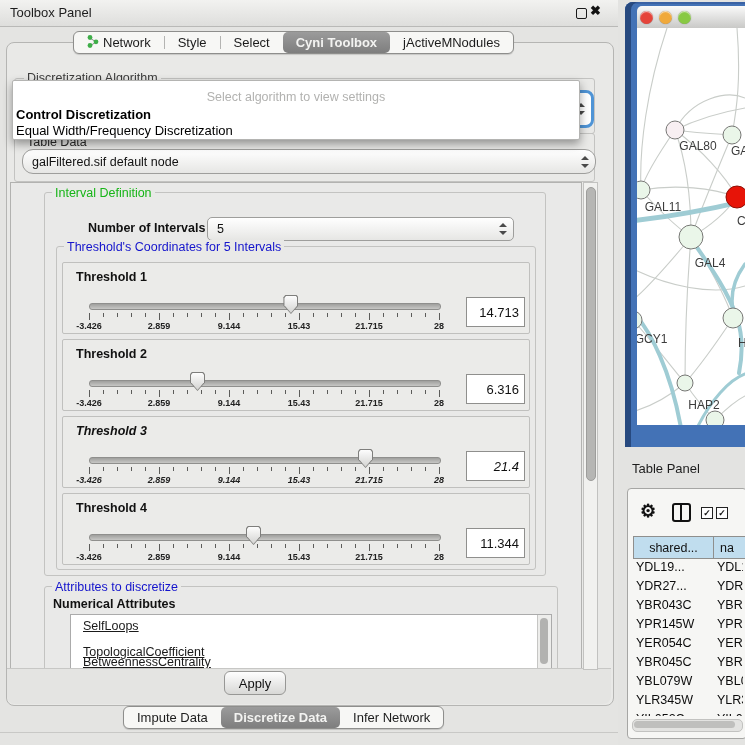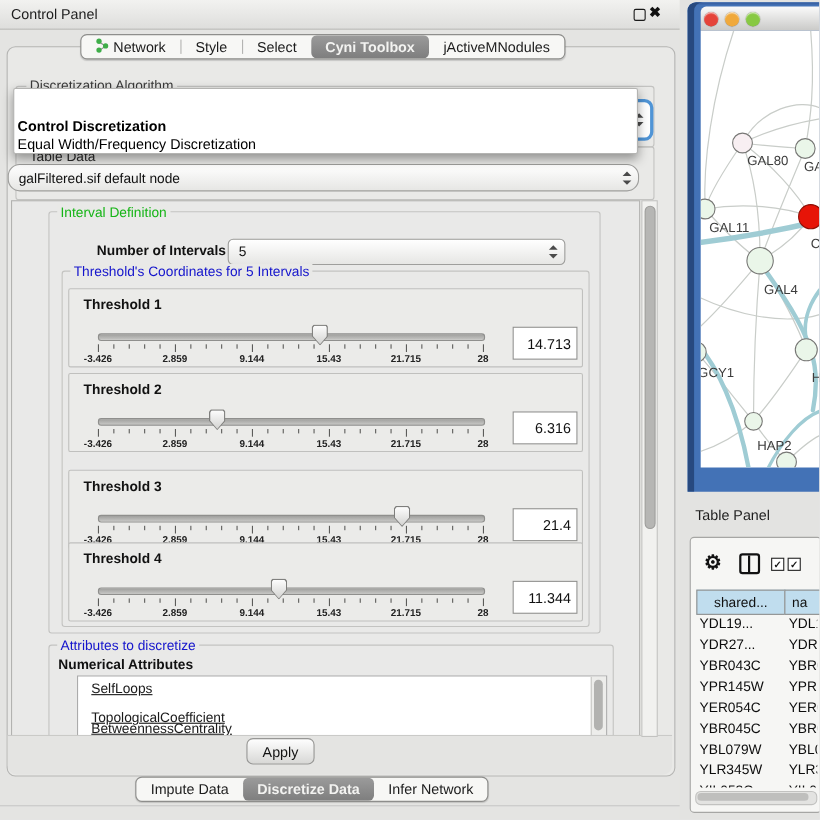--- a/index.html
+++ b/index.html
@@ -81,36 +81,36 @@
   .rows .c2{position:absolute;left:88px;top:2px;white-space:nowrap;}
   .hsb{left:632px;top:719px;width:109px;height:11px;background:#e3e3e1;border:1px solid #c2c2c0;border-radius:5px;}
   .hsb .th{position:absolute;left:1px;top:1px;width:101px;height:7px;background:#bfbfbd;border-radius:4px;}
 </style>
 </head>
 <body>
 
 <div id="stage">
 
   <div class="abs titlebar">
-    <span class="t">Control Panel</span>
+    <span class="t">Toolbox Panel</span>
     <span class="float-ico"></span>
     <span class="close-ico">✖</span>
   </div>
 
   <div class="abs outerbox"></div>
 
   <div class="groupbox" style="left:14px;top:78px;width:579px;height:54px;"></div>
   <div class="grouplabel" style="left:24px;top:71px;color:#3b3b3b;">Discretization Algorithm</div>
   <div class="abs focuscombo">
       <span class="stepper"></span>
     </div>
 
   <div class="groupbox" style="left:14px;top:133px;width:579px;height:47px;"></div>
   <div class="grouplabel" style="left:24px;top:135px;color:#2a2a2a;">Table Data</div>
-  <div class="combo" style="left:7px;top:149px;width:563px;height:23px;border-radius:11px;">
+  <div class="combo" style="left:22px;top:149px;width:563px;height:23px;border-radius:11px;">
     <span>galFiltered.sif default node</span>
     <span class="stepper"></span>
   </div>
 
   <div class="abs viewport"></div>
 
   <div class="groupbox" style="left:44px;top:192px;width:500px;height:382px;"></div>
   <div class="grouplabel" style="left:52px;top:186px;color:#17b517;">Interval Definition</div>
 
   <div class="grouplabel" style="left:85px;top:221px;font-weight:700;background:transparent;color:#111;">Number of Intervals</div>
@@ -138,20 +138,21 @@
   </div>
 
   <div class="abs applystrip"></div>
   <div class="btn" style="left:224px;top:671px;width:60px;height:22px;">Apply</div>
 
   <div class="abs vsb">
       <div class="th"></div>
     </div>
 
   <div class="abs popup">
+    <div class="hint">Select algorithm to view settings</div>
     <div class="o1">Control Discretization</div>
     <div class="o2">Equal Width/Frequency Discretization</div>
   </div>
 
   <div class="seg" style="left:73px;top:31px;" id="top-tabs">
       <div class="s">
         <span><svg width="12" height="15" viewBox="0 0 12 15">
             <line x1="3" y1="4" x2="9" y2="8" stroke="#8a8a8a"></line>
             <line x1="3" y1="12" x2="9" y2="8" stroke="#8a8a8a"></line>
             <circle cx="3" cy="3.5" r="2.4" fill="#3fae49"></circle>
@@ -366,21 +367,21 @@
       <div class="tlab" style="left: 96px;">2.859</div>
       <div class="tlab" style="left: 166px;">9.144</div>
       <div class="tlab" style="left: 236px;">15.43</div>
       <div class="tlab" style="left: 306px;">21.715</div>
       <div class="tlab" style="left: 376px;">28</div>
       <div class="thumb-o" style="left: 127px;">
         <div class="thumb-i"></div>
       </div>
       <div class="valbox">6.316</div>
     </div>
-    <div class="thrbox" style="top: 427px;">
+    <div class="thrbox" style="top: 416px; font-style: italic;">
       <div class="tl">Threshold 3</div>
       <div class="track"></div>
       <div class="tick maj" style="left: 26px;"></div>
       <div class="tick min" style="left: 40px;"></div>
       <div class="tick min" style="left: 54px;"></div>
       <div class="tick min" style="left: 68px;"></div>
       <div class="tick min" style="left: 82px;"></div>
       <div class="tick maj" style="left: 96px;"></div>
       <div class="tick min" style="left: 110px;"></div>
       <div class="tick min" style="left: 124px;"></div>

